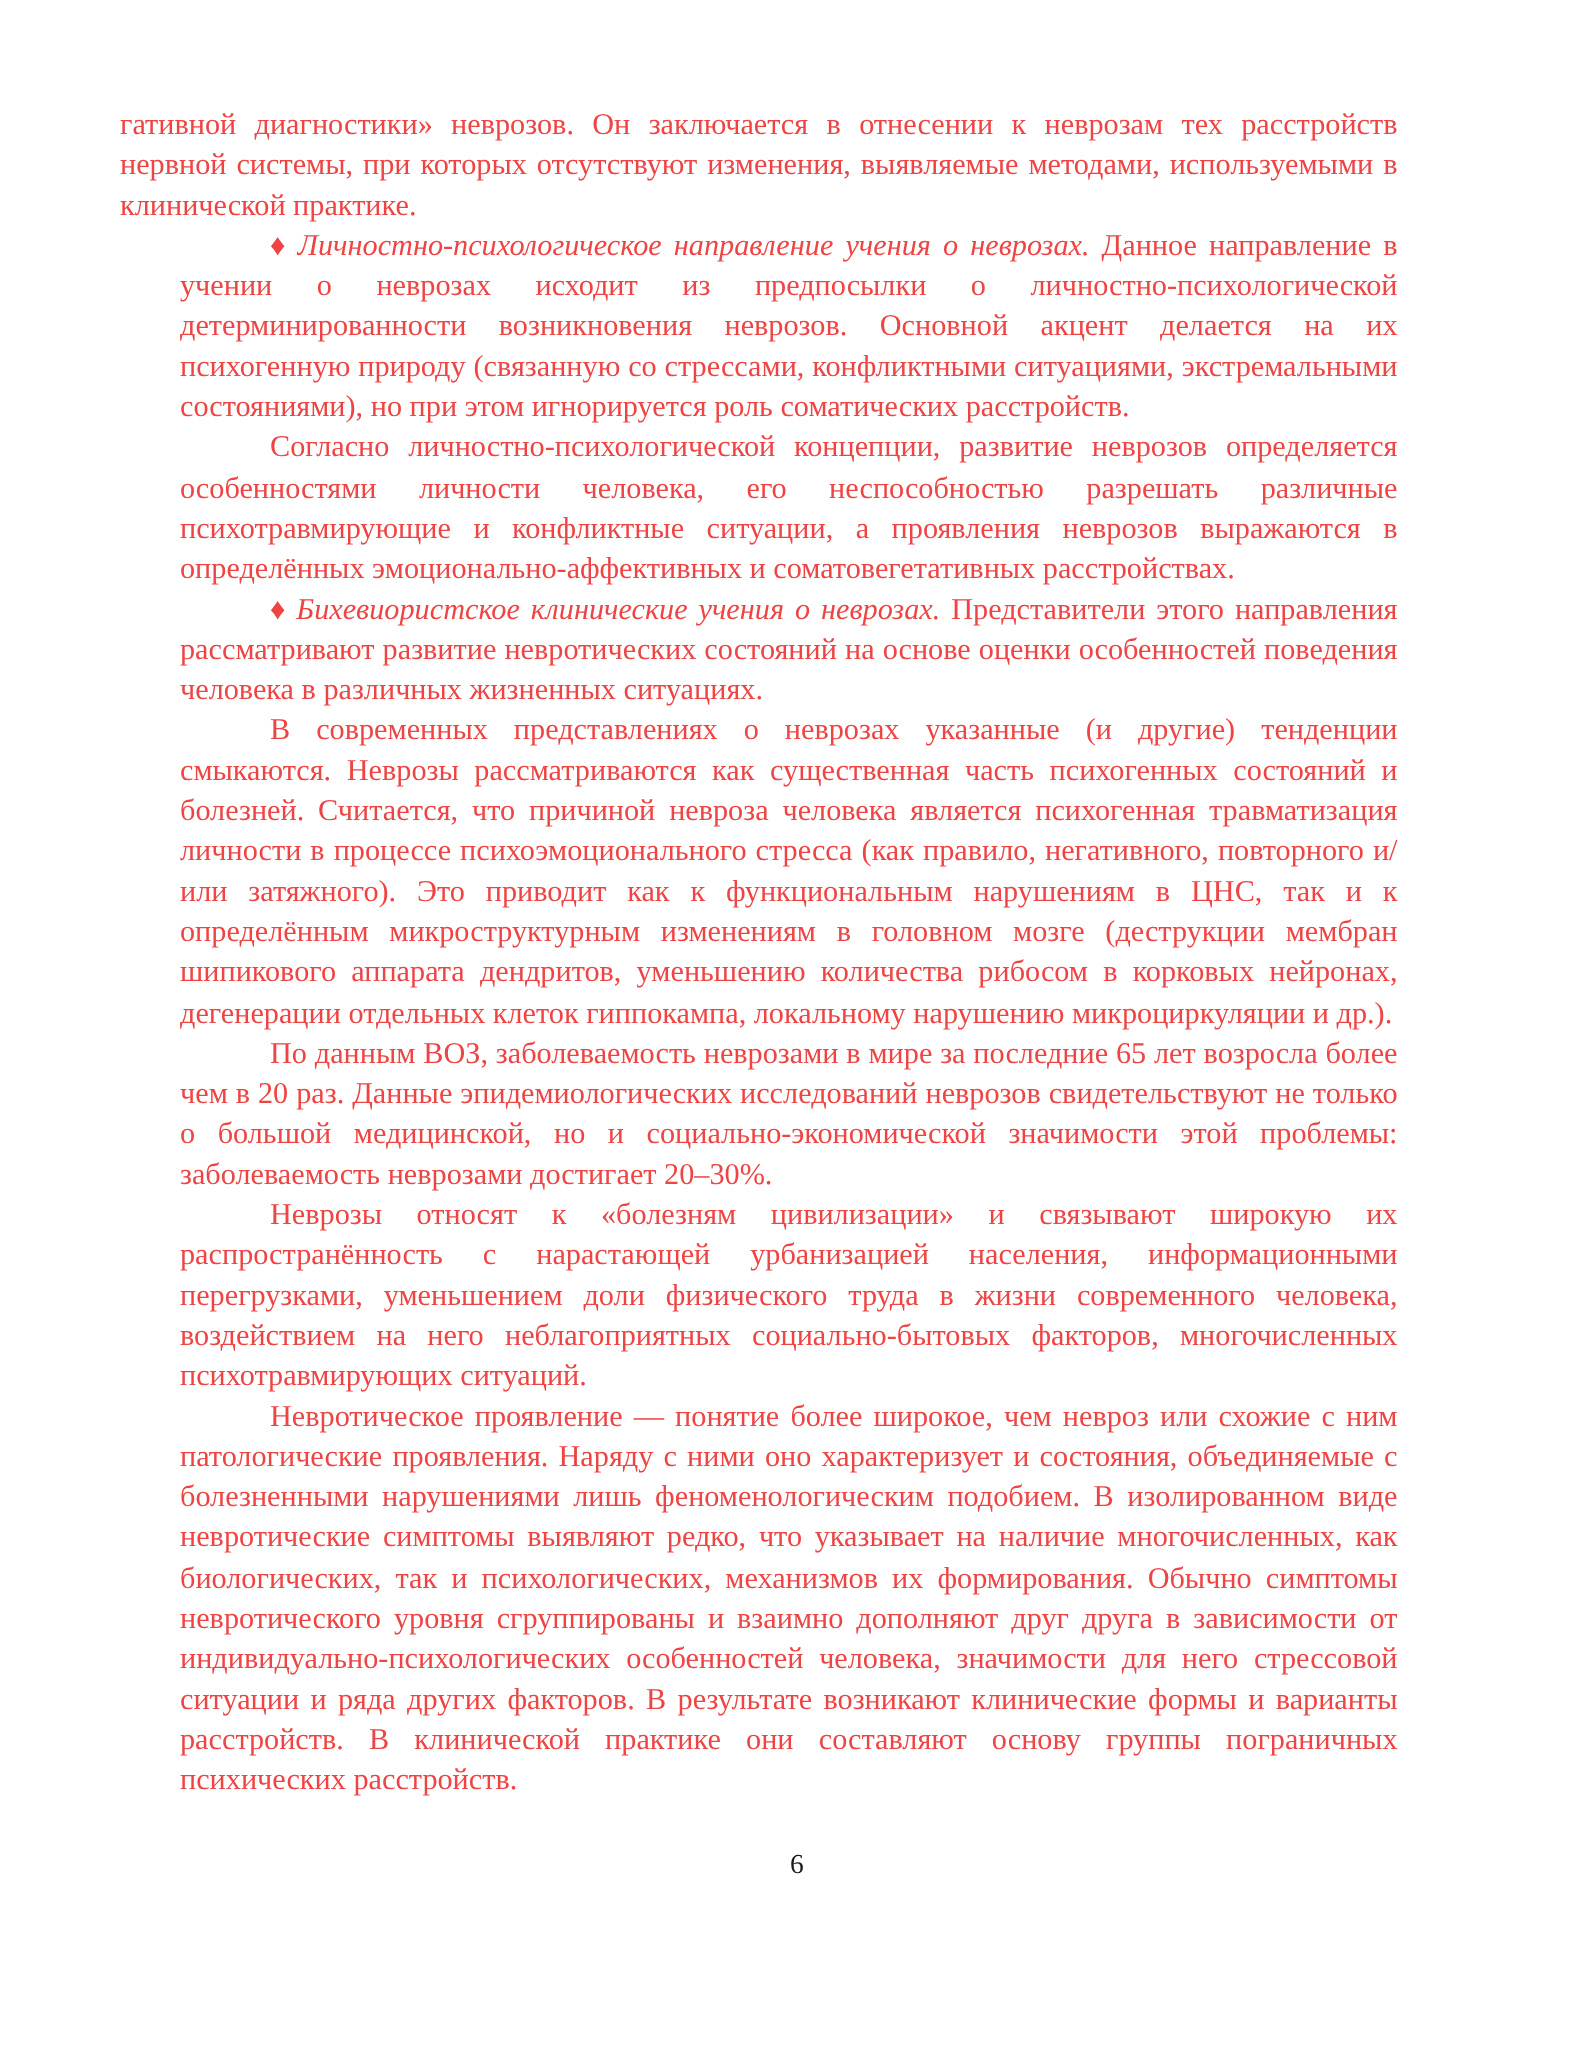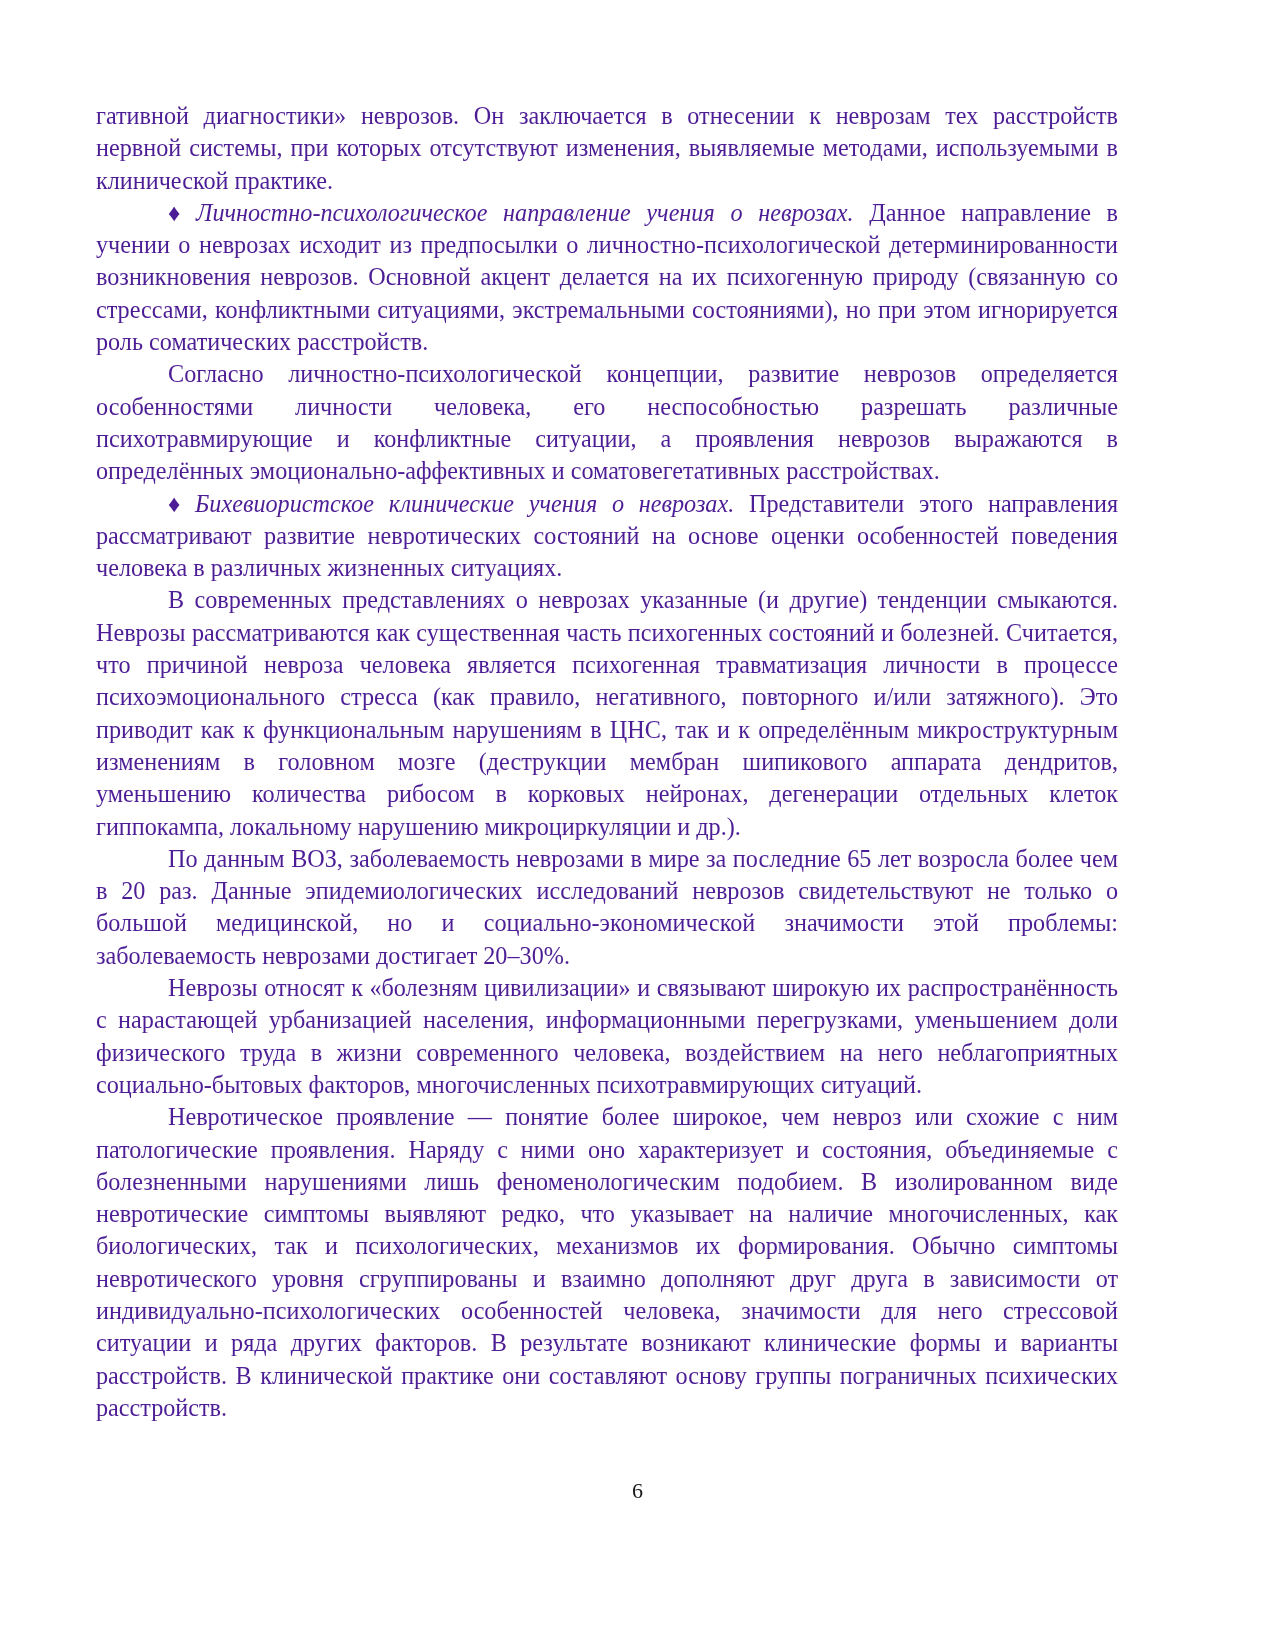--- a/index.html
+++ b/index.html
@@ -9,35 +9,36 @@
   }
   body {
     width: 1275px;
     height: 1650px;
     position: relative;
     overflow: hidden;
   }
   .page {
     position: absolute;
     left: 96px;
-    top: 100px;
+    top: 84px;
     width: 1022px;
     font-family: "Liberation Serif", "DejaVu Serif", serif;
     font-size: 24.2px;
     line-height: 32.3px;
-    color: #4c1d95;
+    color: #ef4444;
     text-align: justify;
     hyphens: manual;
   }
   .page p {
     margin: 0;
     text-indent: 0;
   }
   .page p.indent {
     text-indent: 72px;
+    margin-left: 48px;
   }
   .page p.cont {
     text-indent: 0;
   }
   .bullet {
     font-style: normal;
     margin-right: 6px;
   }
   .heading-inline {
     font-style: italic;

